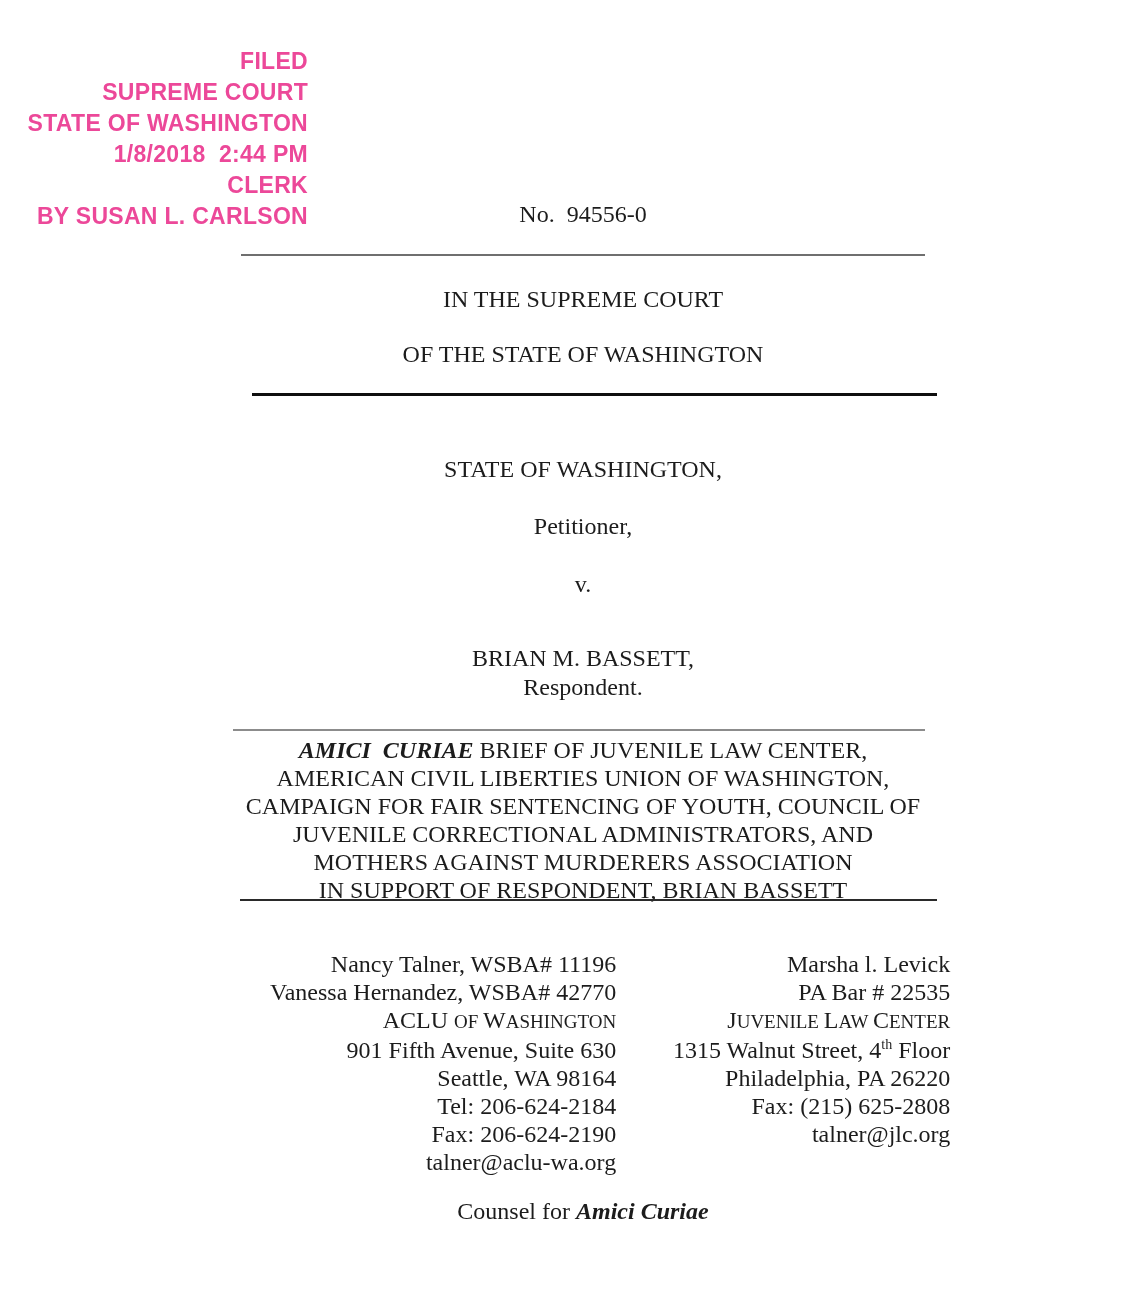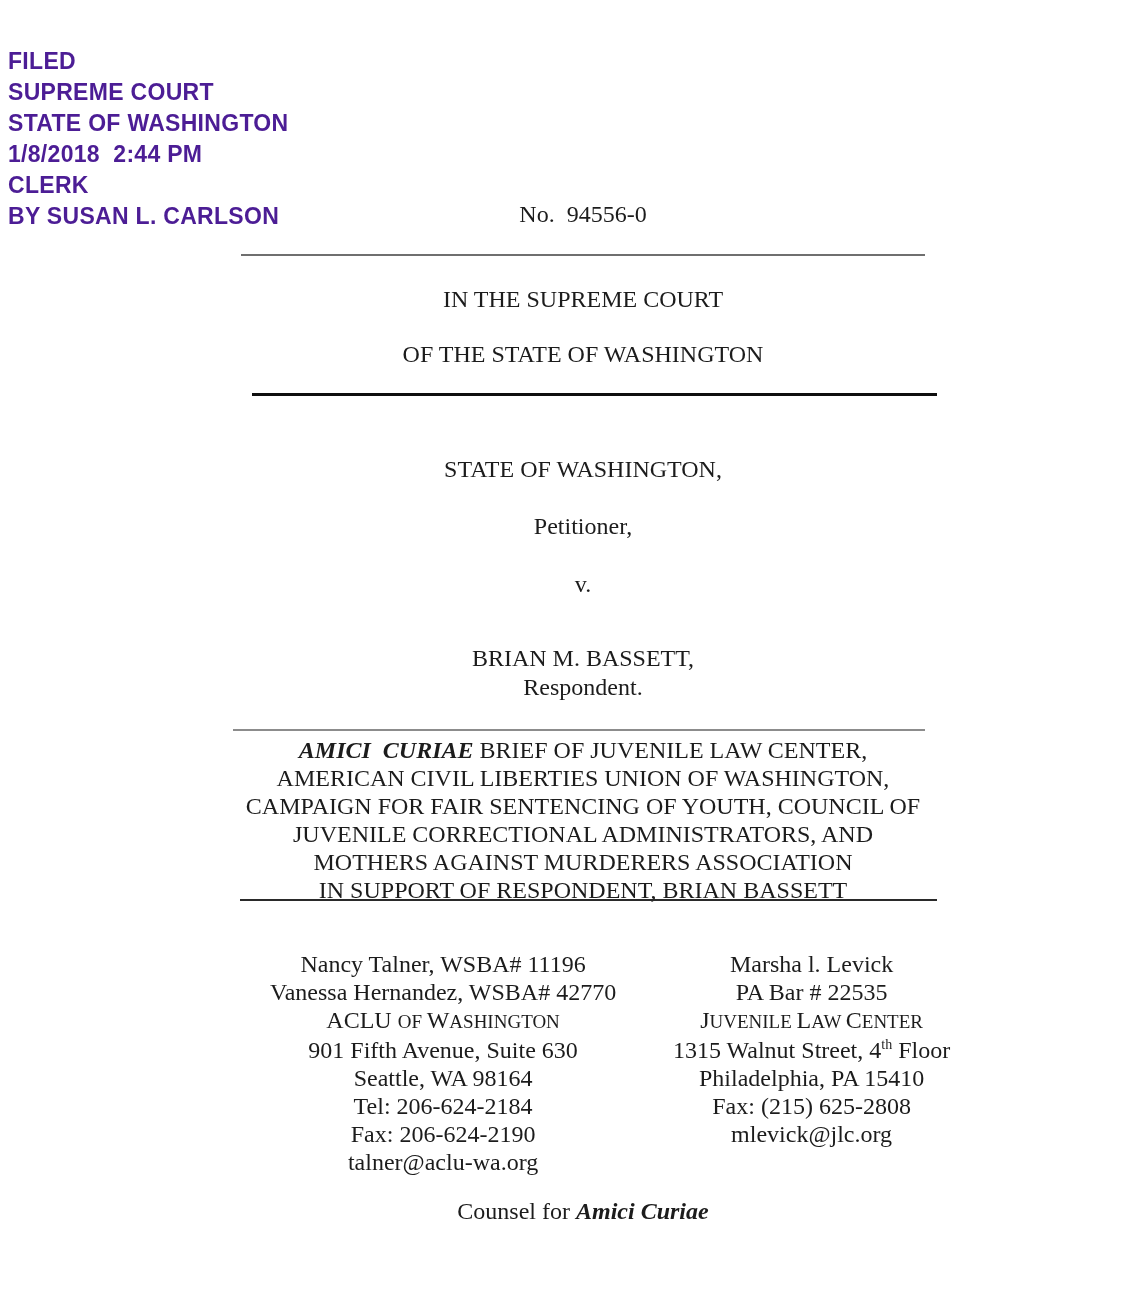--- a/index.html
+++ b/index.html
@@ -15,27 +15,27 @@
     font-family: "Liberation Serif", "DejaVu Serif", serif;
     color: #1c1c1c;
     overflow: hidden;
   }
   
   .stamp {
     position: absolute;
     left: 8px;
     top: 46px;
     width: 300px;
-    text-align: left;
+    text-align: right;
     font-family: "Liberation Sans", "DejaVu Sans", sans-serif;
     font-weight: bold;
     font-size: 23px;
     line-height: 31px;
     letter-spacing: 0.3px;
-    color: #4c1d95;
+    color: #ec4899;
   }
   .stamp div { white-space: pre; }
 
   
   .line-center {
     position: absolute;
     left: 222px;
     width: 722px;
     text-align: center;
     font-size: 24px;
@@ -71,21 +71,21 @@
   }
   .brief-title div { white-space: pre; }
   .ital { font-style: italic; font-weight: bold; }
 
   
   .counsel-col {
     position: absolute;
     top: 950px;
     font-size: 24px;
     line-height: 28px;
-    text-align: center;
+    text-align: right;
   }
   .counsel-left  { left: 270px; }
   .counsel-right { left: 673px; }
   .counsel-col div { white-space: pre; }
   .sc { font-size: 19px; }
   sup.ord { font-size: 14px; vertical-align: super; line-height: 0; }
 </style>
 </head>
 <body>
 
@@ -137,20 +137,20 @@
     <div>Tel: 206-624-2184</div>
     <div>Fax: 206-624-2190</div>
     <div>talner@aclu-wa.org</div>
   </div>
 
   <div class="counsel-col counsel-right">
     <div>Marsha l. Levick</div>
     <div>PA Bar # 22535</div>
     <div><span>J</span><span class="sc">UVENILE </span><span>L</span><span class="sc">AW </span><span>C</span><span class="sc">ENTER</span></div>
     <div><span>1315 Walnut Street, 4</span><sup class="ord">th</sup><span> Floor</span></div>
-    <div>Philadelphia, PA 15410</div>
+    <div>Philadelphia, PA 26220</div>
     <div>Fax: (215) 625-2808</div>
-    <div>mlevick@jlc.org</div>
+    <div>talner@jlc.org</div>
   </div>
 
   <div class="line-center footer-line"><span>Counsel for </span><span class="ital">Amici Curiae</span></div>
 
 </div>
 
 </body></html>

